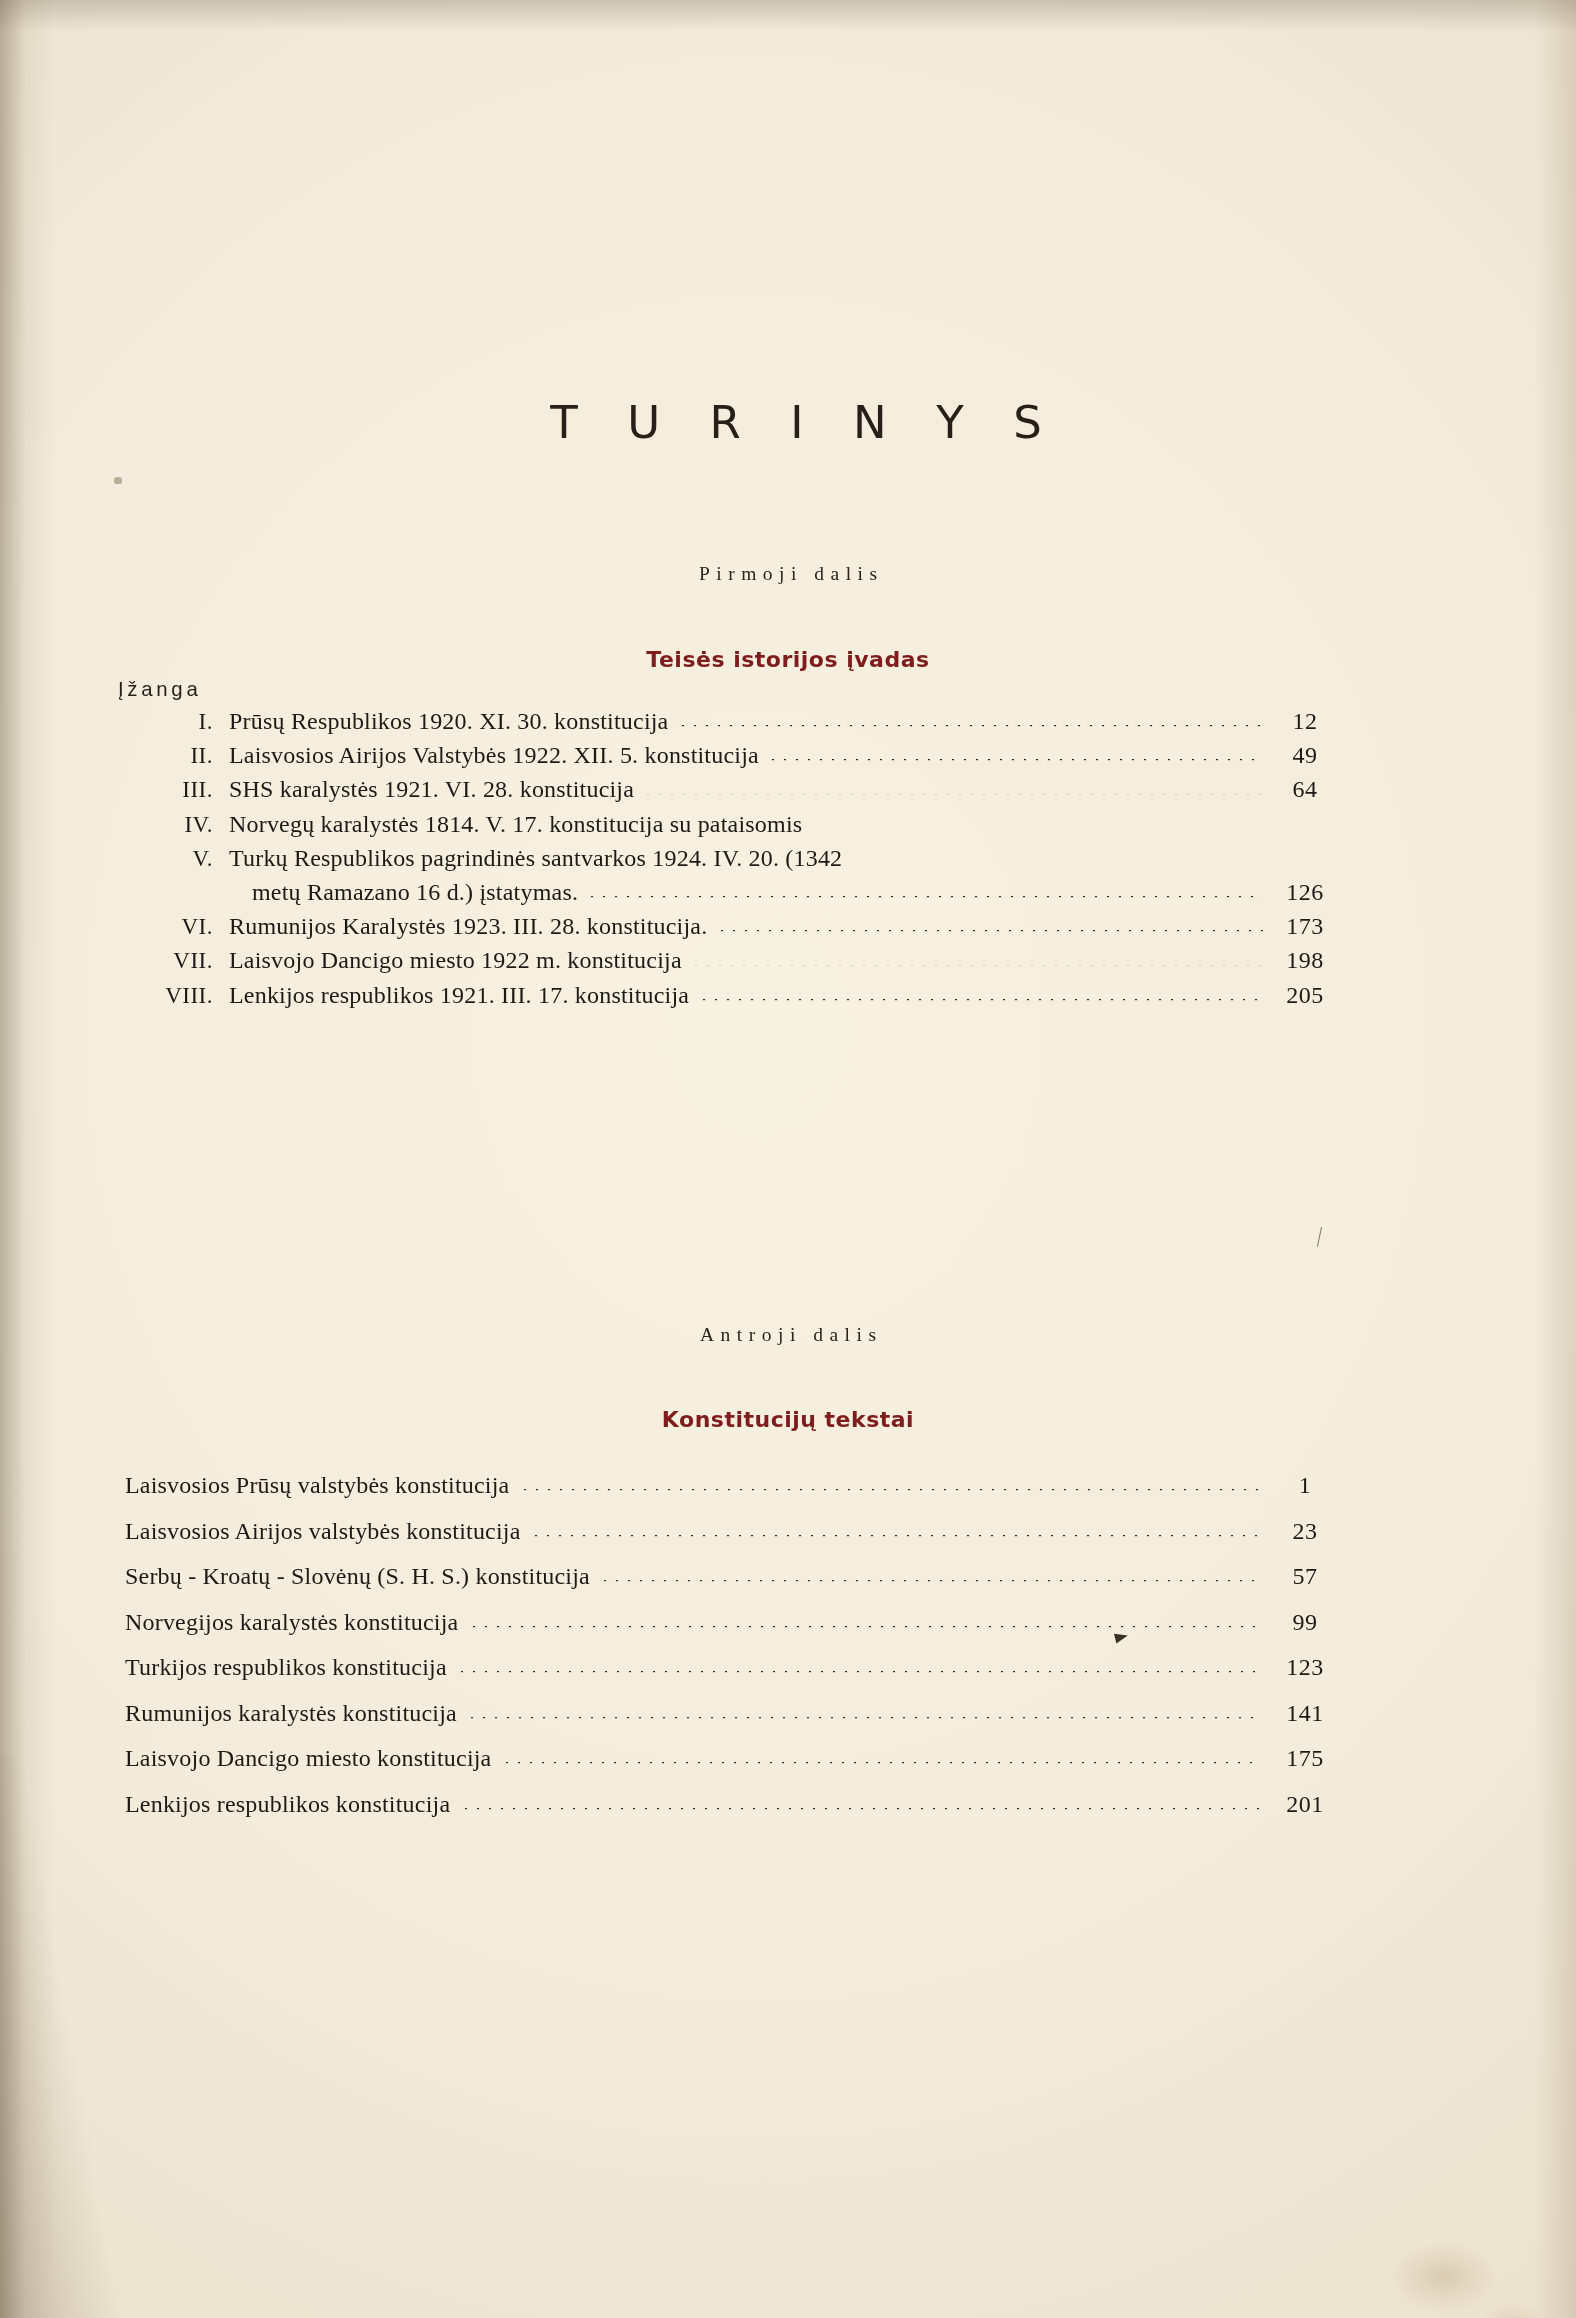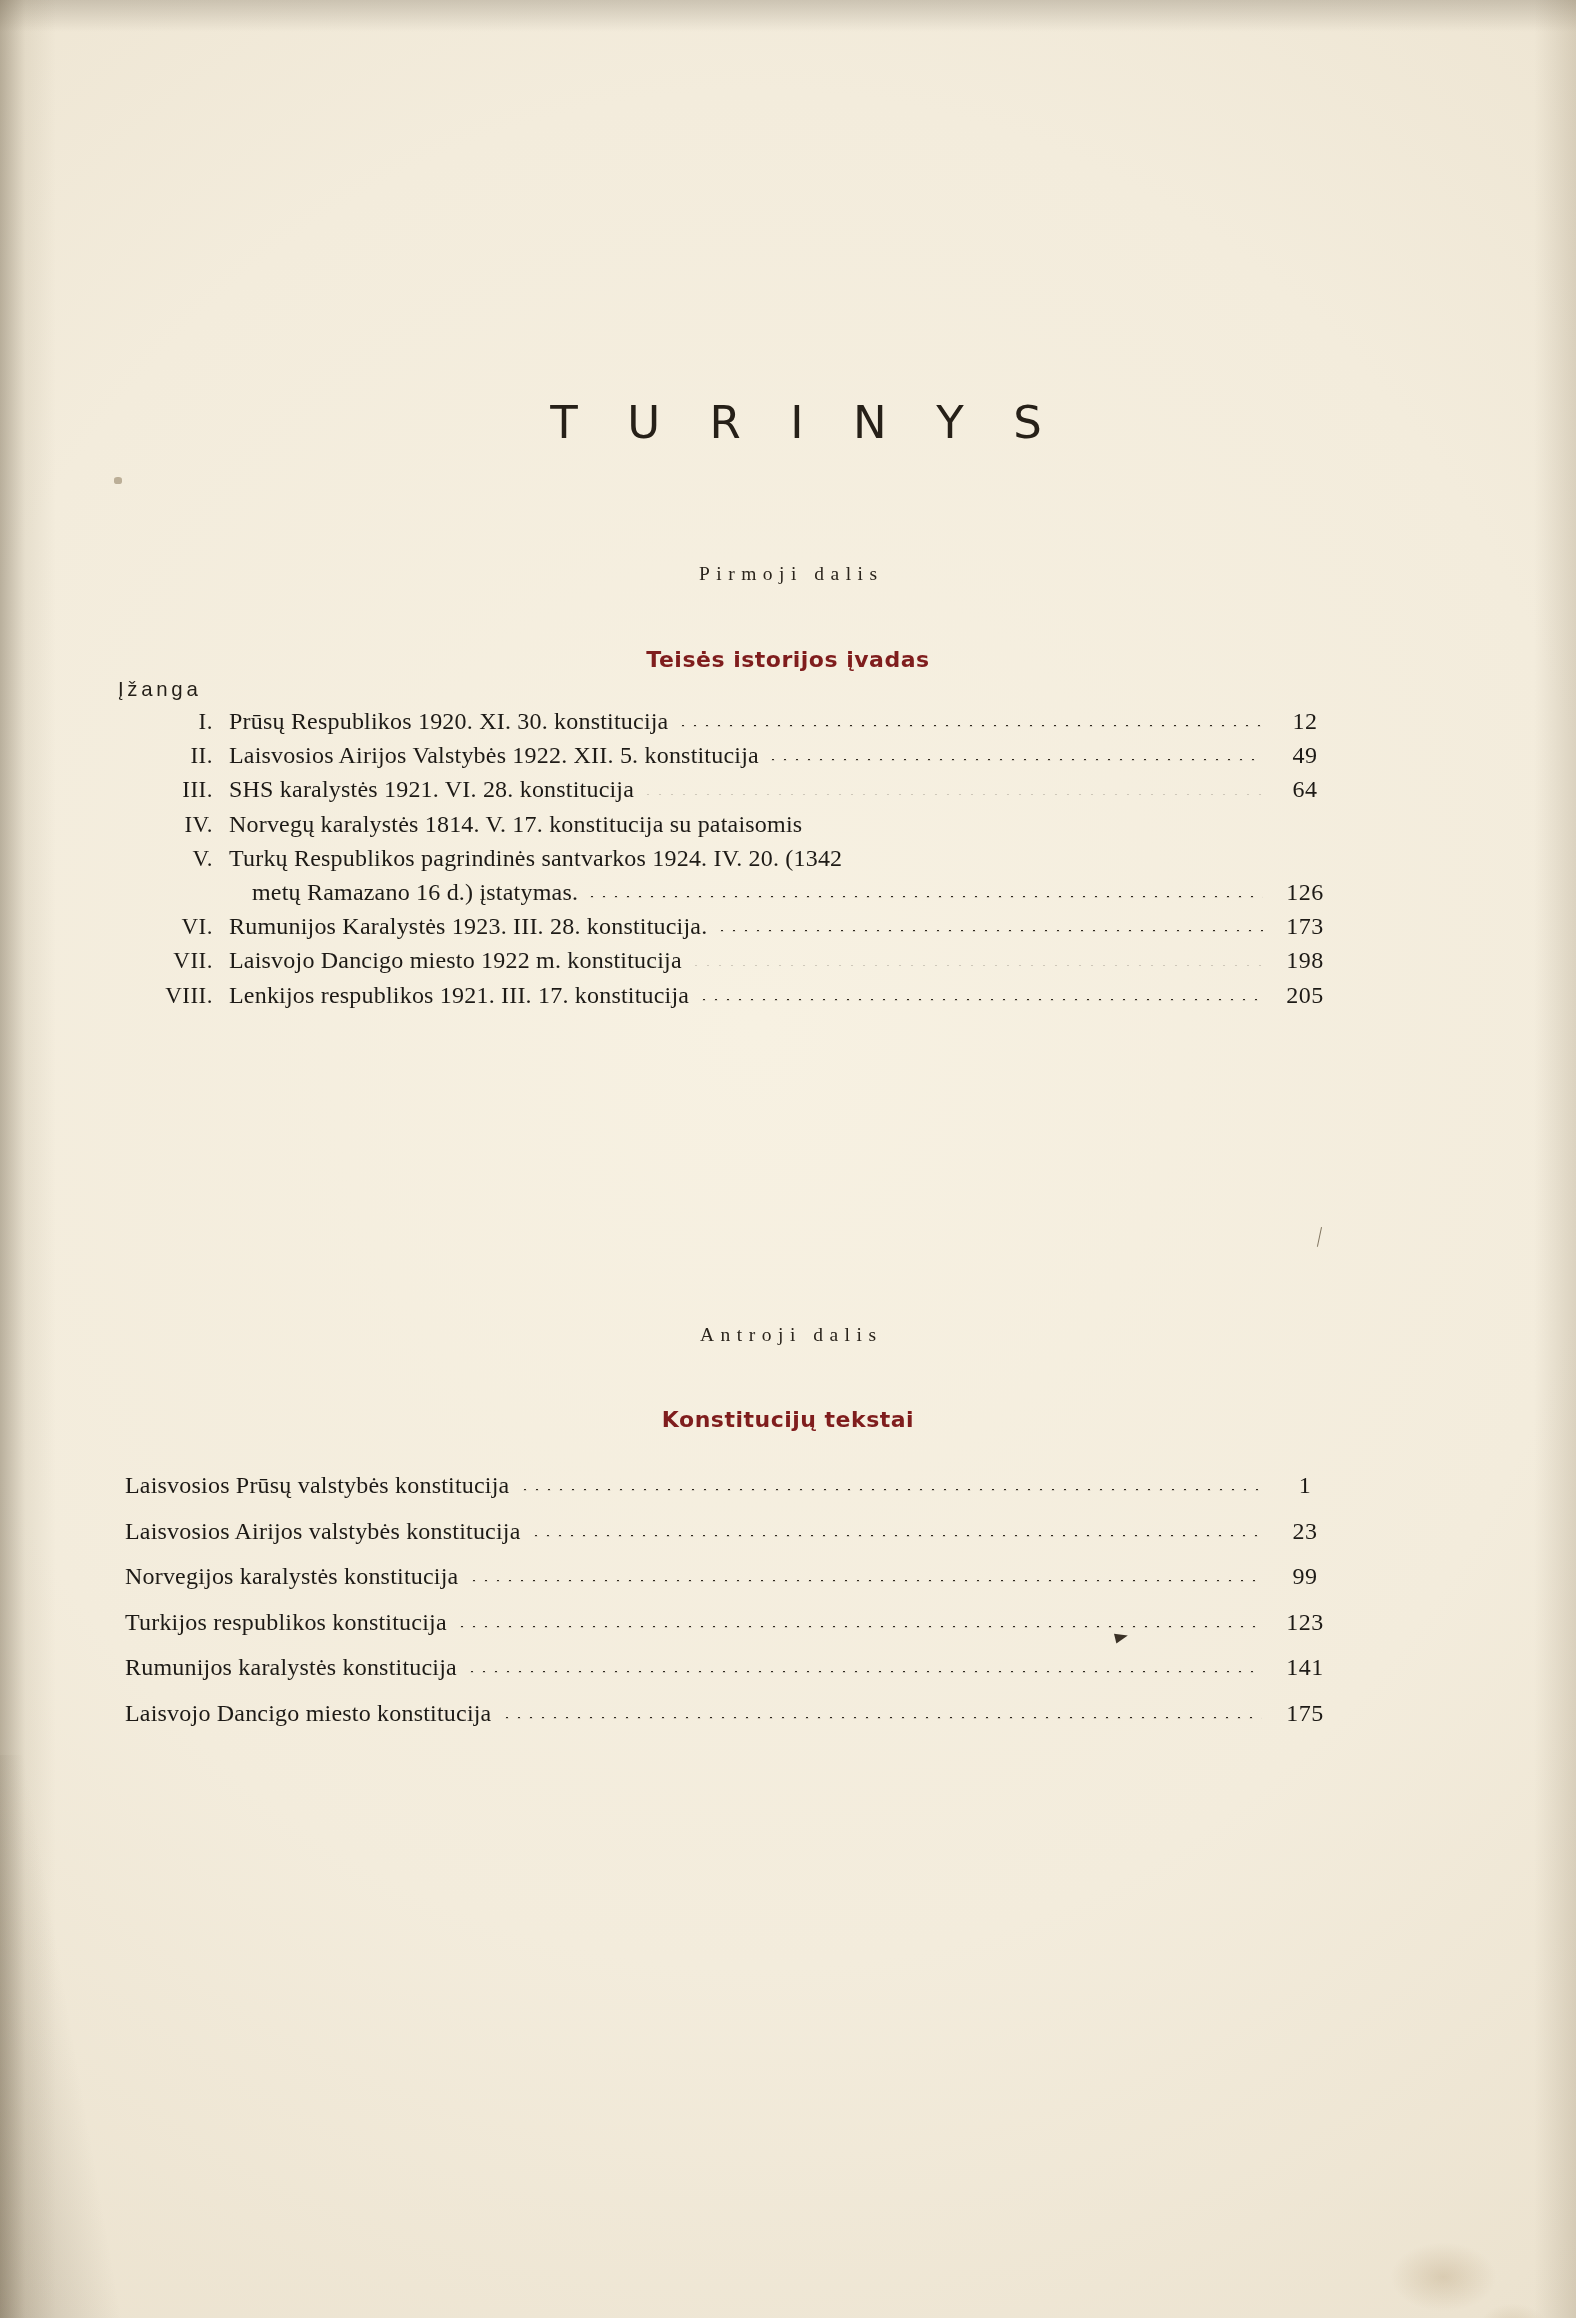--- a/index.html
+++ b/index.html
@@ -307,20 +307,25 @@
       <span class="leader"></span>
       <span class="pageno">1</span>
     </div>
 
     <div class="entry2">
       <span class="etext">Laisvosios Airijos valstybės konstitucija</span>
       <span class="leader"></span>
       <span class="pageno">23</span>
     </div>
 
+    <div class="entry2">
+      <span class="etext">Serbų - Kroatų - Slovėnų (S. H. S.) konstitucija</span>
+      <span class="leader"></span>
+      <span class="pageno">57</span>
+    </div>
 
     <div class="entry2">
       <span class="etext">Norvegijos karalystės konstitucija</span>
       <span class="leader"></span>
       <span class="pageno">99</span>
     </div>
 
     <div class="entry2">
       <span class="etext">Turkijos respublikos konstitucija</span>
       <span class="leader"></span>
@@ -332,19 +337,24 @@
       <span class="leader"></span>
       <span class="pageno">141</span>
     </div>
 
     <div class="entry2">
       <span class="etext">Laisvojo Dancigo miesto konstitucija</span>
       <span class="leader"></span>
       <span class="pageno">175</span>
     </div>
 
+    <div class="entry2">
+      <span class="etext">Lenkijos respublikos konstitucija</span>
+      <span class="leader"></span>
+      <span class="pageno">201</span>
+    </div>
 
   </div>
 
   <div class="mark-arrow"></div>
 
 </div>
 
 
 </body></html>

